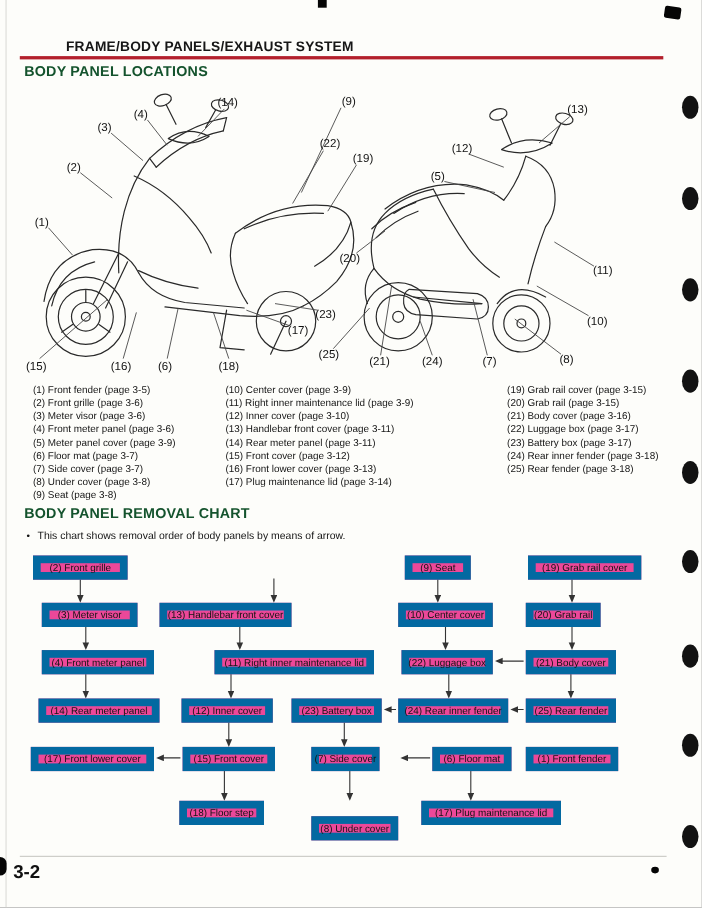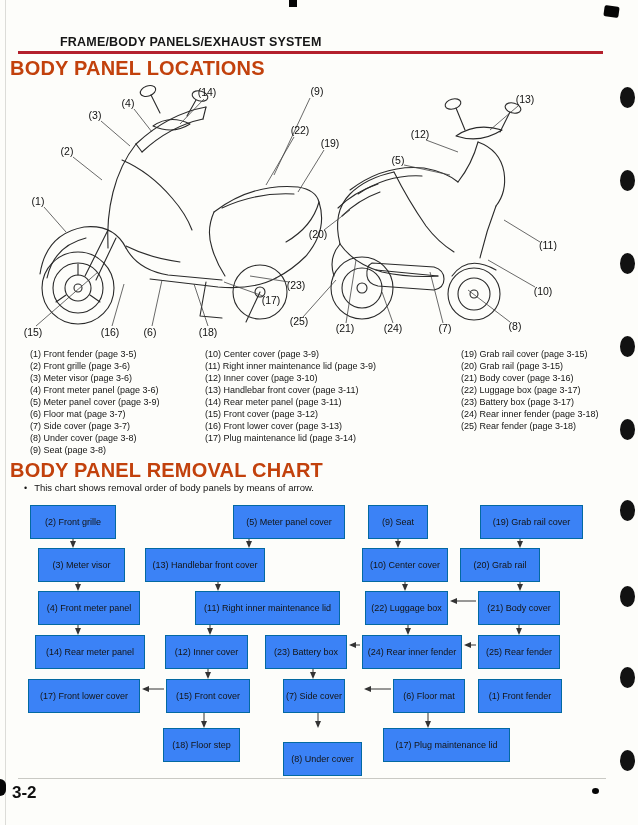--- a/index.html
+++ b/index.html
@@ -11,21 +11,21 @@
     margin:0 auto;
   }
   .scan-edge { position:absolute; left:5px; top:0; width:1px; height:100%; background:#dcdcd8; }
 
   .header {
     position:absolute; left:20px; top:35px;
     font-size:12.5px; font-weight:bold; letter-spacing:.2px; color:#161616;padding-left:40px;
   }
   .header-rule { position:absolute; left:18px; top:51px; width:585px; height:3px; background:#b3202c; }
 
-  .sec-title { font-size:20px; font-weight:bold; color:#c2410c; position:absolute; left:10px; letter-spacing:.2px; }
+  .sec-title { font-size:13px; font-weight:bold; color:#14532d; position:absolute; left:22px; letter-spacing:.2px; }
   .t1 { top:57px; }
   .t2 { top:459px; }
 
   .figure { position:absolute; left:10px; top:80px; width:616px; height:265px; }
   .figure svg { display:block; }
   .sketch { stroke:#2a2a2a; fill:none; stroke-width:1.1; stroke-linecap:round; stroke-linejoin:round; }
   .leaders line { stroke:#444; stroke-width:.8; }
   .callouts text { font-family:"Liberation Sans", sans-serif; font-size:10.5px; fill:#111; text-anchor:middle; }
 
   .legend { position:absolute; left:30px; top:348px; display:flex; font-size:9px; line-height:12px; color:#141414; }
@@ -33,23 +33,23 @@
   .legend .c1 { width:175px; }
   .legend .c2 { width:210px; }
   .legend .c3 { width:185px;margin-left:46px; }
 
   .note { position:absolute; left:24px; top:482px; font-size:9.5px; color:#141414; }
   .note .bullet { margin-right:7px; font-size:9px; }
 
   .flowchart { position:absolute; left:18px; top:495px; width:602px; height:275px; }
   .flowchart svg.arrows { position:absolute; left:0; top:0; }
   .fbox {
-    position:absolute; height:21px; border:1px solid #0369a1; background:#3b82f6;
+    position:absolute; height:21px; border:7px solid #0369a1; background:#ec4899;
     font-size:9px; color:#141414; display:flex; align-items:center; justify-content:center;
-    white-space:nowrap; padding:16px 2px;
+    white-space:nowrap; padding:4px 2px;
   }
 
   .footer-rule { position:absolute; left:18px; top:778px; width:588px; height:1px; background:#c9c9c4; }
   .page-number { position:absolute; left:12px; top:783px; font-size:17px; font-weight:bold; color:#101010; }
 
   .hole { position:absolute; left:620px; width:15px; height:21px; background:#121212; border-radius:50%; }
   .art { position:absolute; background:#050505; }
   .art-top-tick { left:289px; top:0; width:8px; height:7px; }
   .art-top-right { left:604px; top:6px; width:15px; height:11px; border-radius:2px; transform:rotate(8deg); }
   .art-bottom-left { left:0; top:779px; width:6px; height:17px; border-radius:0 8px 8px 0; }
@@ -249,28 +249,27 @@
         <line x1="410" y1="205" x2="410" y2="231" marker-end="url(#ah)"></line>
         <line x1="458" y1="106" x2="434" y2="106" marker-end="url(#ah)"></line>
         <line x1="458" y1="150" x2="448" y2="150" marker-end="url(#ah)"></line>
         <line x1="342" y1="150" x2="333" y2="150" marker-end="url(#ah)"></line>
         <line x1="146" y1="194" x2="126" y2="194" marker-end="url(#ah)"></line>
         <line x1="373" y1="194" x2="348" y2="194" marker-end="url(#ah)"></line>
       </g>
     </svg>
 
     <div class="fbox" style="left:12px;top:10px;width:86px">(2) Front grille</div>
-    <div class="fbox" style="left:215px;top:10px;width:112px">(5) Meter panel cover</div>
     <div class="fbox" style="left:350px;top:10px;width:60px">(9) Seat</div>
     <div class="fbox" style="left:462px;top:10px;width:103px">(19) Grab rail cover</div>
 
     <div class="fbox" style="left:20px;top:53px;width:87px">(3) Meter visor</div>
     <div class="fbox" style="left:127px;top:53px;width:120px">(13) Handlebar front cover</div>
     <div class="fbox" style="left:344px;top:53px;width:86px">(10) Center cover</div>
-    <div class="fbox" style="left:442px;top:53px;width:80px">(20) Grab rail</div>
+    <div class="fbox" style="left:460px;top:53px;width:68px">(20) Grab rail</div>
 
     <div class="fbox" style="left:20px;top:96px;width:102px">(4) Front meter panel</div>
     <div class="fbox" style="left:177px;top:96px;width:145px">(11) Right inner maintenance lid</div>
     <div class="fbox" style="left:347px;top:96px;width:83px">(22) Luggage box</div>
     <div class="fbox" style="left:460px;top:96px;width:82px">(21) Body cover</div>
 
     <div class="fbox" style="left:17px;top:140px;width:110px">(14) Rear meter panel</div>
     <div class="fbox" style="left:147px;top:140px;width:83px">(12) Inner cover</div>
     <div class="fbox" style="left:247px;top:140px;width:82px">(23) Battery box</div>
     <div class="fbox" style="left:344px;top:140px;width:100px">(24) Rear inner fender</div>

